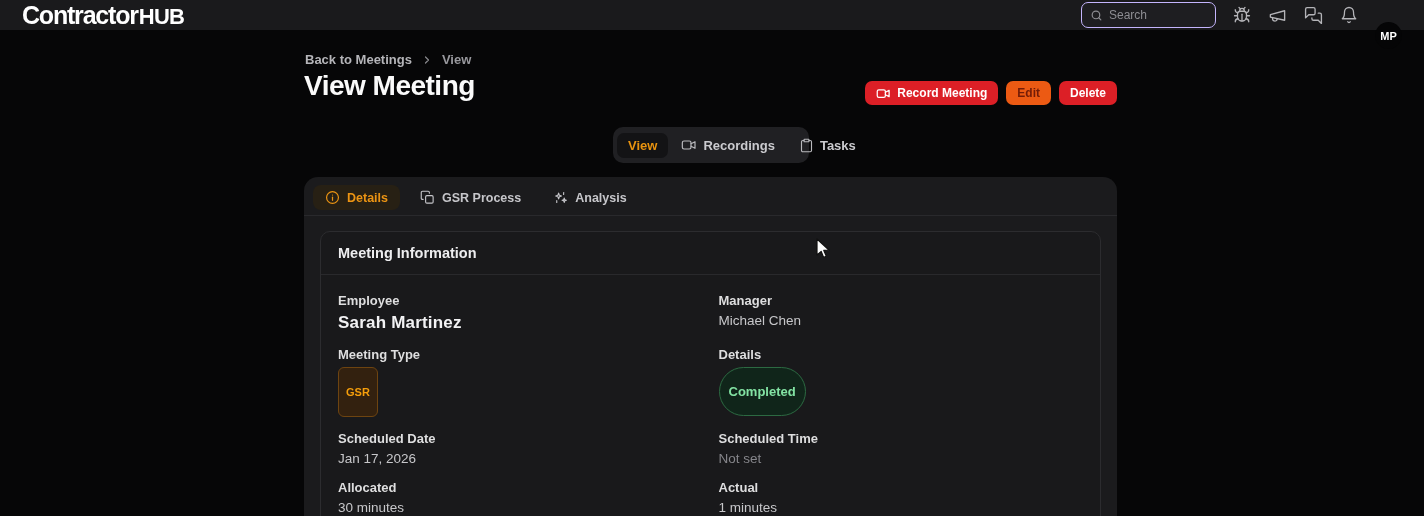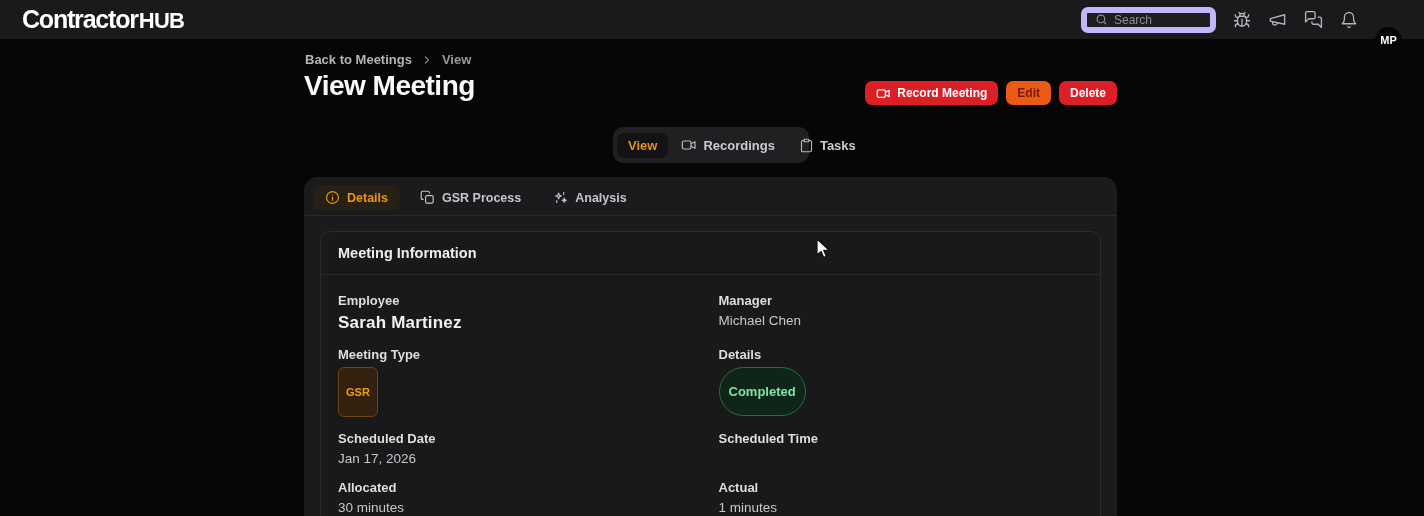--- a/index.html
+++ b/index.html
@@ -1,25 +1,25 @@
 <!DOCTYPE html>
 <html><head>
 <meta charset="utf-8">
 <style>
   * { margin:0; padding:0; box-sizing:border-box; }
   html,body { width:1424px; height:516px; overflow:hidden; background:#060607;
     font-family:"Liberation Sans", sans-serif; -webkit-font-smoothing:antialiased; }
 
   
-  .navbar { position:absolute; top:0; left:0; width:1424px; height:39px;
+  .navbar { position:absolute; top:0; left:0; width:1424px; height:30px;
     background:#1a1a1c; display:flex; align-items:center; padding:0 22px; }
   .logo { color:#fff; font-weight:800; font-size:25px; letter-spacing:-1.2px; cursor:pointer; display:flex; align-items:baseline; }
   .logo .p2 { font-size:22px; letter-spacing:-0.8px; margin-left:1px; }
   .nav-right { margin-left:auto; display:flex; align-items:center; gap:17px; }
-  .search-box { width:135px; height:26px; border:6px solid #c4b5fd; border-radius:7px;
+  .search-box { width:135px; height:26px; border:1px solid #c4b5fd; border-radius:7px;
     background:#1e1e21; display:flex; align-items:center; padding:0 8px; gap:6px; color:#8d8d92; }
   .search-box input { background:transparent; border:none; outline:none; color:#c9c9cc;
     font-size:12px; width:90px; font-family:"Liberation Sans", sans-serif; }
   .search-box input::placeholder { color:#8d8d92; }
   .nav-icon { color:#b4b4b8; display:flex; align-items:center; cursor:pointer; }
   .avatar { width:27px; height:27px; border-radius:50%; background:#050506; color:#fff;
     font-size:11px; font-weight:700; display:flex; align-items:center; justify-content:center; cursor:pointer;margin-top:41px; }
 
   
   .breadcrumb { position:absolute; left:305px; top:52px; display:flex; align-items:center;
@@ -233,20 +233,21 @@
         <div class="label">Details</div>
         <div><span class="badge-green">Completed</span></div>
       </div>
 
       <div class="field">
         <div class="label">Scheduled Date</div>
         <div class="val">Jan 17, 2026</div>
       </div>
       <div class="field right">
         <div class="label">Scheduled Time</div>
+        <div class="val muted">Not set</div>
       </div>
 
       <div class="field">
         <div class="label">Allocated</div>
         <div class="val">30 minutes</div>
       </div>
       <div class="field right">
         <div class="label">Actual</div>
         <div class="val">1 minutes</div>
       </div>

